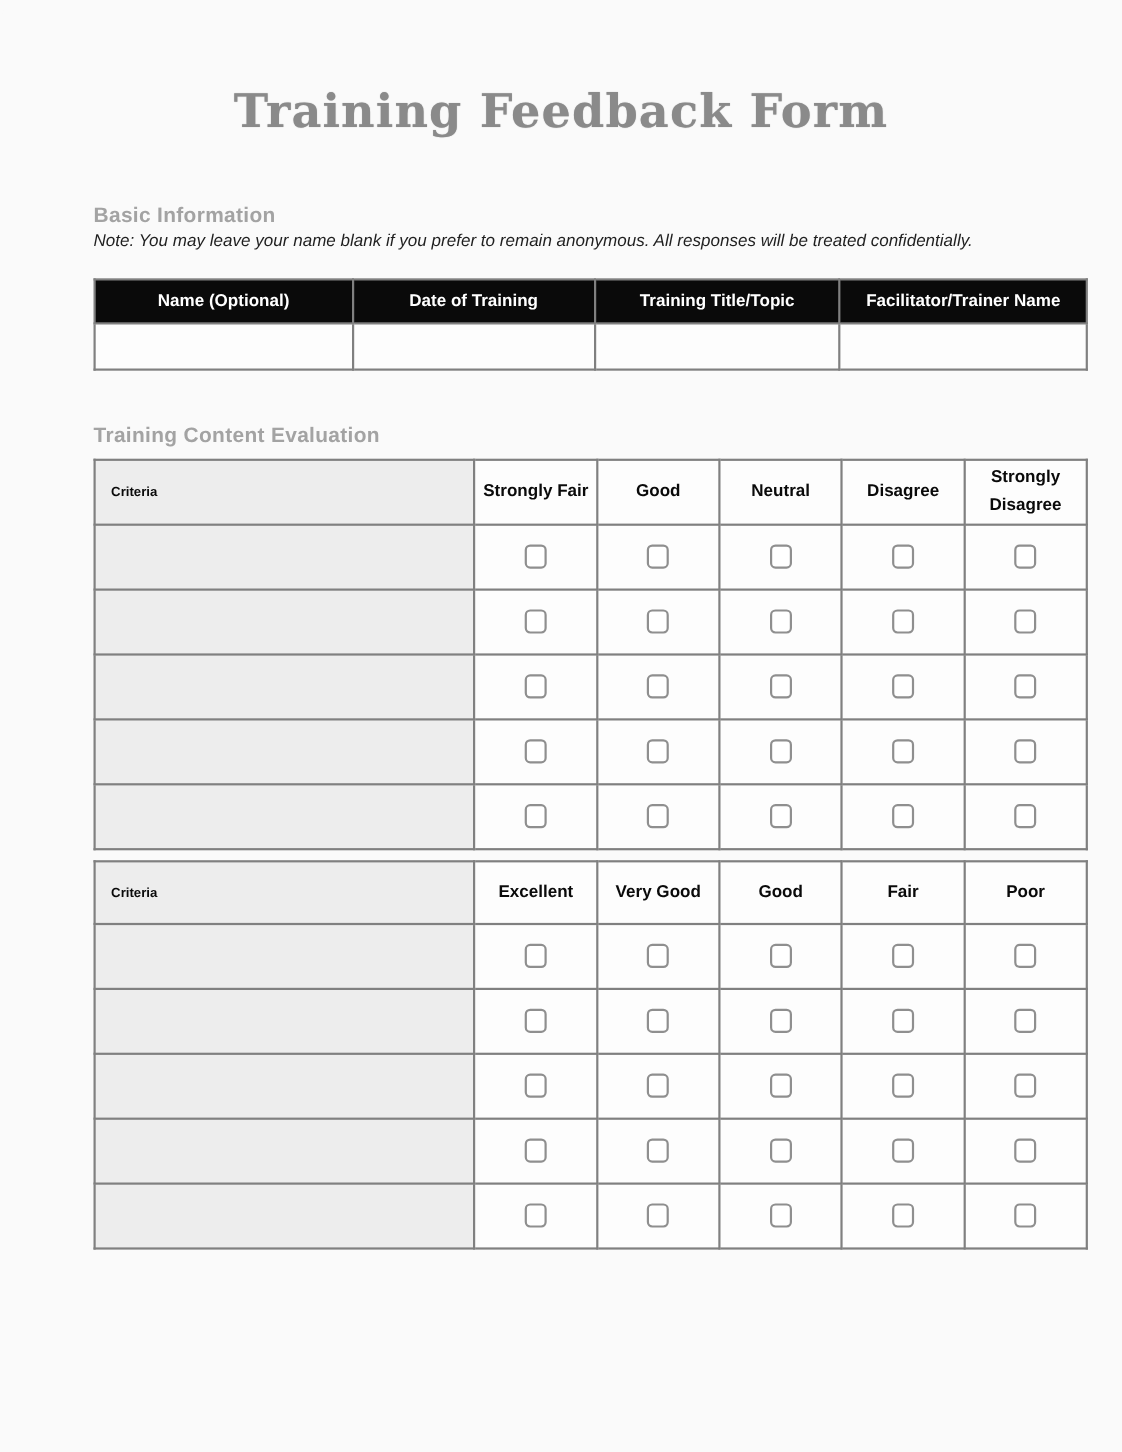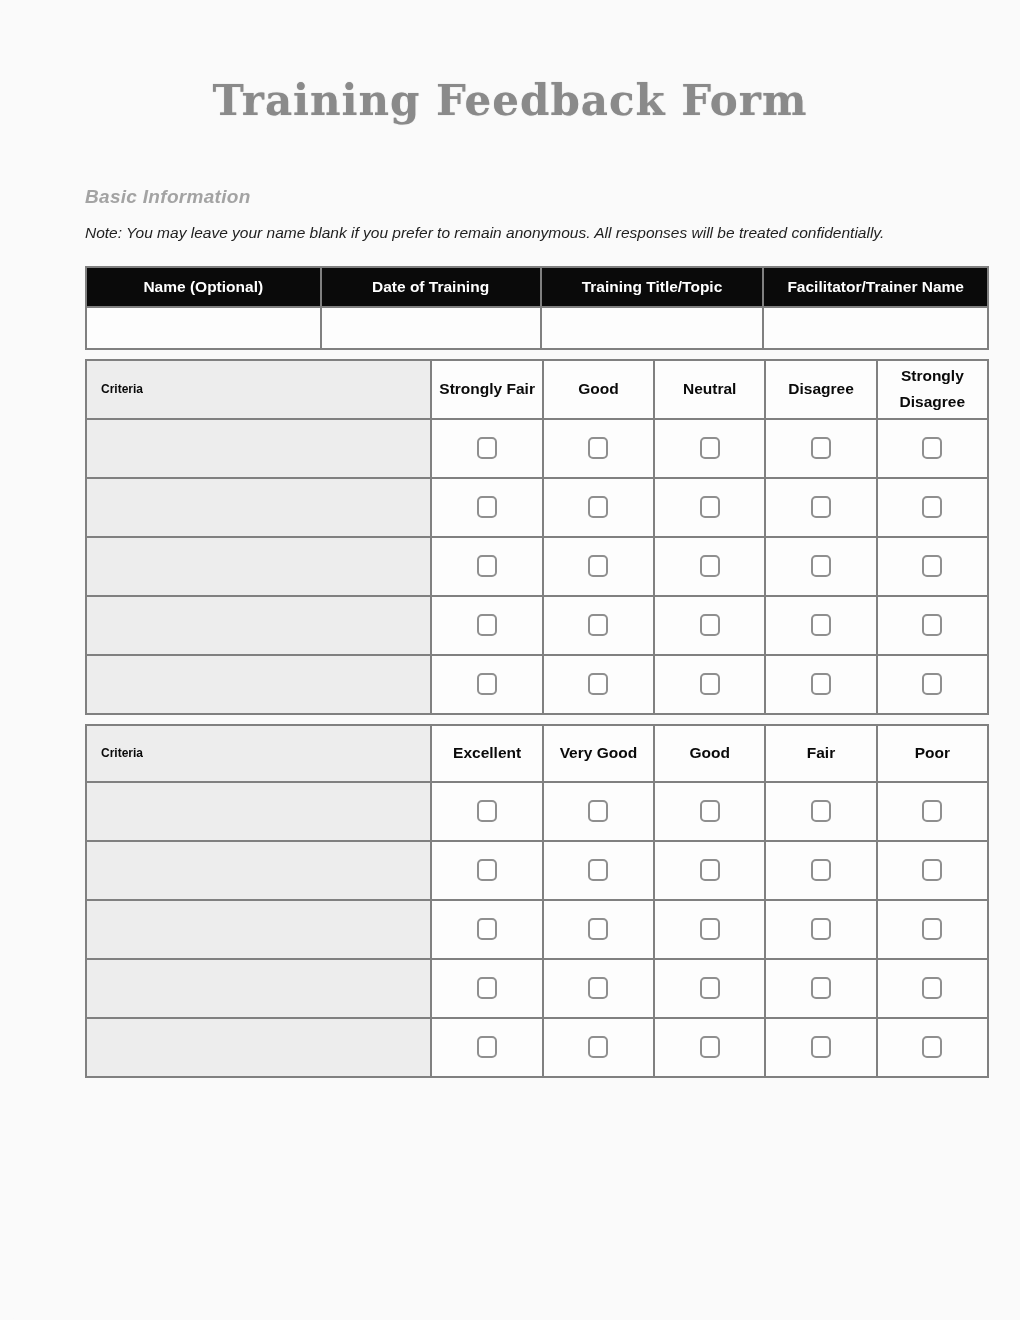--- a/index.html
+++ b/index.html
@@ -26,28 +26,26 @@
     letter-spacing: 1px;
     text-shadow: 0 0 1px #b5b5b5;
   }
   .content {
     width: 850px;
     margin-left: 85px;
   }
   .section-heading {
     font-family: "Liberation Sans", sans-serif;
     font-weight: bold;
-    font-style: italic;
     font-size: 19px;
     color: #a3a3a3;
     letter-spacing: 0.3px;
   }
   .heading-basic { margin-top: 61px; }
   .note-text {
-    margin-top: 13px;
     font-style: italic;
     font-size: 15.5px;
     line-height: 1.55;
     color: #1f1f1f;
     width: 820px;
   }
   
   table {
     border-collapse: collapse;
     width: 904px;
@@ -140,20 +138,21 @@
       </tr>
       <tr>
         <td></td>
         <td></td>
         <td></td>
         <td></td>
       </tr>
     </tbody>
       </table>
 
+    <div class="section-heading heading-eval-1">Training Content Evaluation</div>
 
     <table class="eval-table">
       <colgroup>
         <col style="width:38.3%">
           <col style="width:12.34%">
           <col style="width:12.34%">
           <col style="width:12.34%">
           <col style="width:12.34%">
           <col style="width:12.34%">
       </colgroup>

